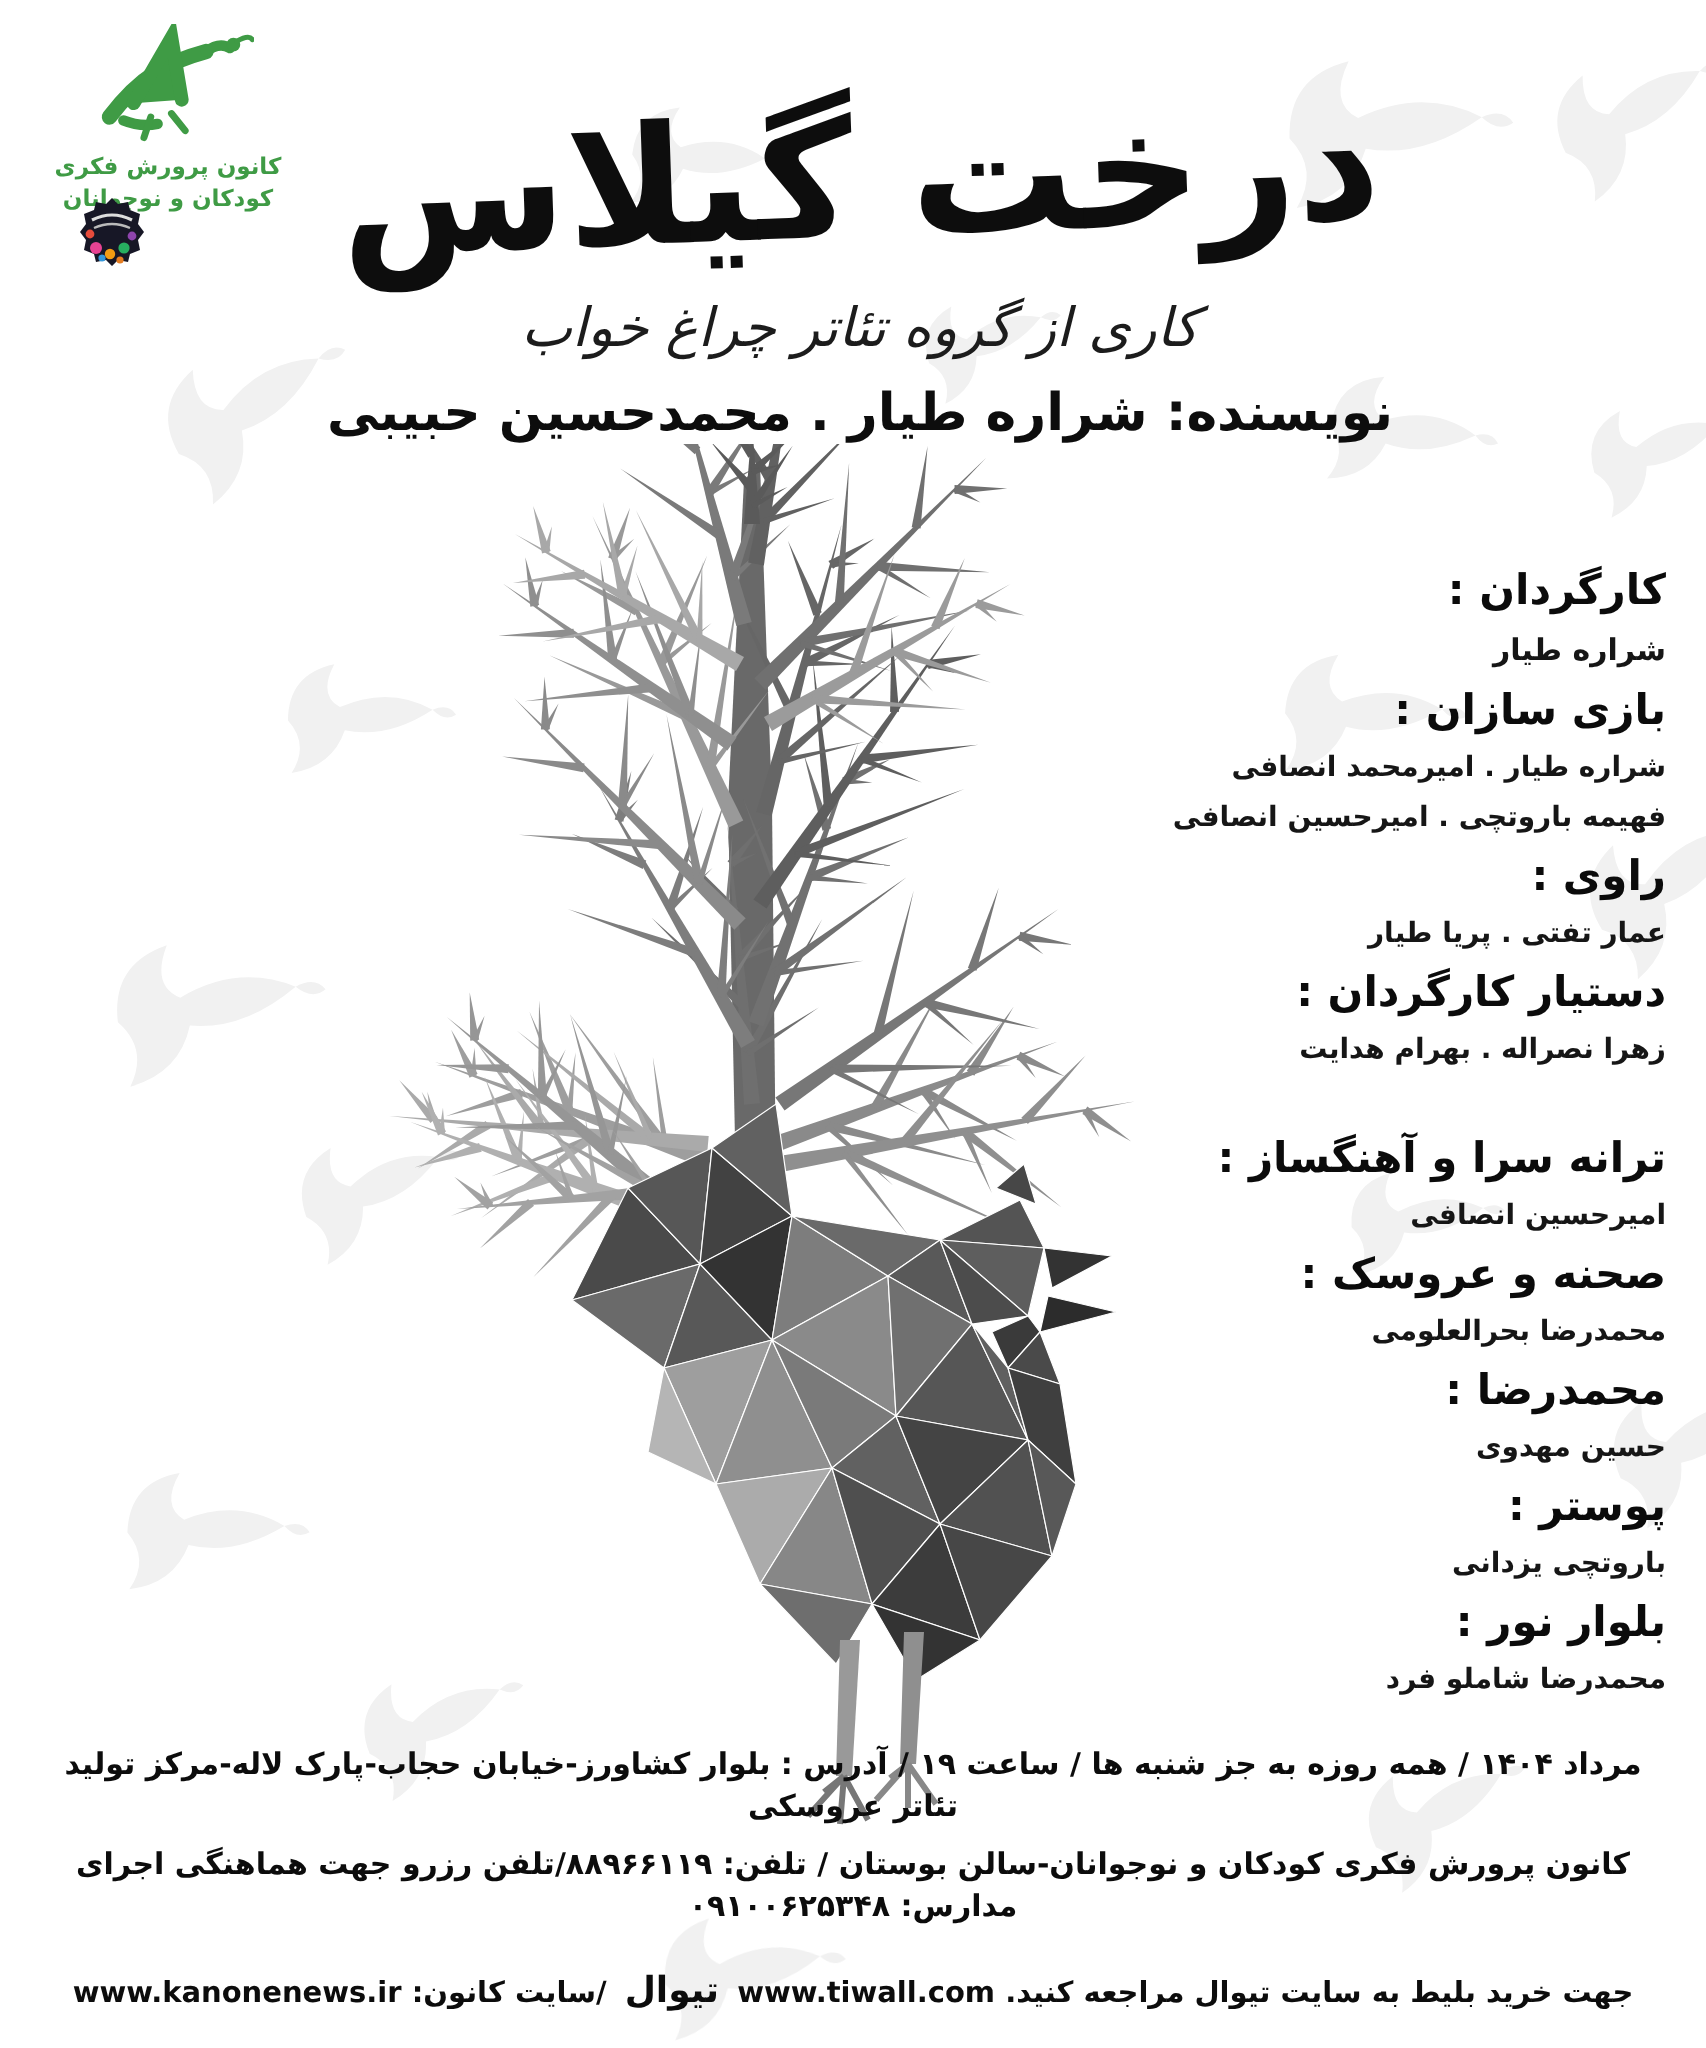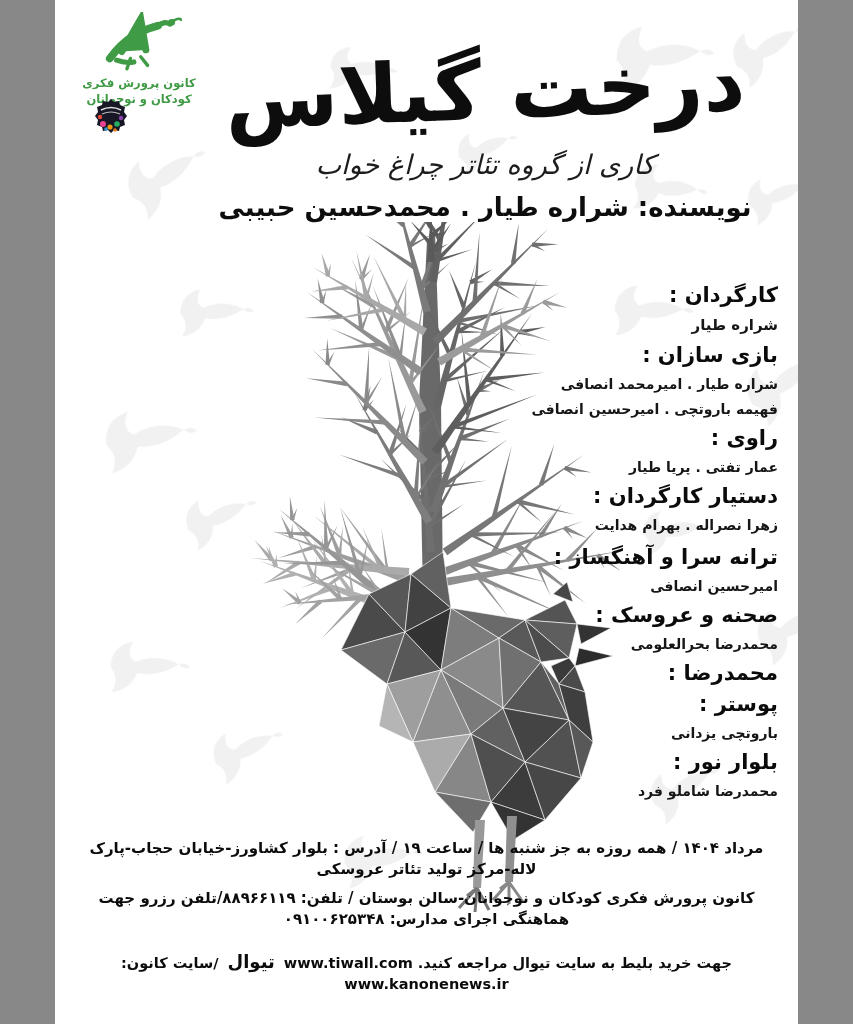--- a/index.html
+++ b/index.html
@@ -1,17 +1,17 @@
 <!DOCTYPE html>
 <html lang="fa"><head>
 <meta charset="utf-8">
 <style>
   html,body{margin:0;padding:0;background:#888;}
   .poster{
-    position:relative;width:743px;height:1024px;margin:0 auto;
+    position:relative;width:853px;height:1024px;margin:0 auto;
     background:#ffffff;overflow:hidden;
     font-family:"DejaVu Sans",sans-serif;color:#111;
   }
   .bg-doves{position:absolute;inset:0;pointer-events:none;}
   
   .brand{position:absolute;left:24px;top:12px;width:120px;text-align:center;}
   .brand svg{display:block;margin:0 auto;}
   .brand-text{margin-top:2px;font-size:11.5px;font-weight:bold;line-height:1.35;color:#3f9b45;direction:rtl;}
   .festival-badge{position:absolute;left:36px;top:96px;width:40px;height:42px;}
   
@@ -21,25 +21,25 @@
     color:#0d0d0d;transform:rotate(-2deg);transform-origin:center;
   }
   .subtitle{margin-top:2px;font-size:27px;color:#1c1c1c;font-style:italic;}
   .writer{margin-top:12px;font-size:26px;font-weight:bold;color:#0d0d0d;}
   
   .credits{
     position:absolute;right:20px;top:276px;width:310px;direction:rtl;text-align:right;
   }
   .credit-heading{font-size:21px;font-weight:bold;color:#0b0b0b;margin:7px 0 6px;}
   .credit-name{font-size:14px;font-weight:bold;color:#161616;margin:9px 0;}
-  .credit-gap{margin-top:12px;}
+  .credit-gap{margin-top:34px;}
   
   .illustration{position:absolute;left:118px;top:222px;width:510px;height:700px;pointer-events:none;}
   
-  .footer{position:absolute;left:0;right:0;bottom:22px;text-align:center;direction:rtl;}
+  .footer{position:absolute;left:0;right:0;bottom:8px;text-align:center;direction:rtl;}
   .footer-line{font-size:15px;font-weight:bold;color:#0c0c0c;margin:8px 18px;line-height:1.4;}
   .footer-line.small{font-size:14.5px;margin-top:19px;}
   .tiwall-logo{font-size:18px;font-weight:bold;letter-spacing:0;padding:0 4px;}
 </style>
 </head>
 <body>
 
 <div class="poster">
 
   <svg class="bg-doves" viewBox="0 0 853 1024">
@@ -372,20 +372,21 @@
     <div class="credit-name">فهیمه باروتچی . امیرحسین انصافی</div>
     <div class="credit-heading">راوی :</div>
     <div class="credit-name">عمار تفتی . پریا طیار</div>
     <div class="credit-heading">دستیار کارگردان :</div>
     <div class="credit-name">زهرا نصراله . بهرام هدایت</div>
     <div class="credit-heading credit-gap">ترانه سرا و آهنگساز :</div>
     <div class="credit-name">امیرحسین انصافی</div>
     <div class="credit-heading">صحنه و عروسک :</div>
     <div class="credit-name">محمدرضا بحرالعلومی</div>
     <div class="credit-heading">محمدرضا :</div>
+    <div class="credit-name">حسین مهدوی</div>
     <div class="credit-heading">پوستر :</div>
     <div class="credit-name">باروتچی یزدانی</div>
     <div class="credit-heading">بلوار نور :</div>
     <div class="credit-name">محمدرضا شاملو فرد</div>
   </div>
 
   <div class="footer">
     <div class="footer-line">مرداد ۱۴۰۴ / همه روزه به جز شنبه ها / ساعت ۱۹ / آدرس : بلوار کشاورز-خیابان حجاب-پارک لاله-مرکز تولید تئاتر عروسکی</div>
     <div class="footer-line">کانون پرورش فکری کودکان و نوجوانان-سالن بوستان / تلفن: ۸۸۹۶۶۱۱۹/تلفن رزرو جهت هماهنگی اجرای مدارس: ۰۹۱۰۰۶۲۵۳۴۸</div>
     <div class="footer-line small">

